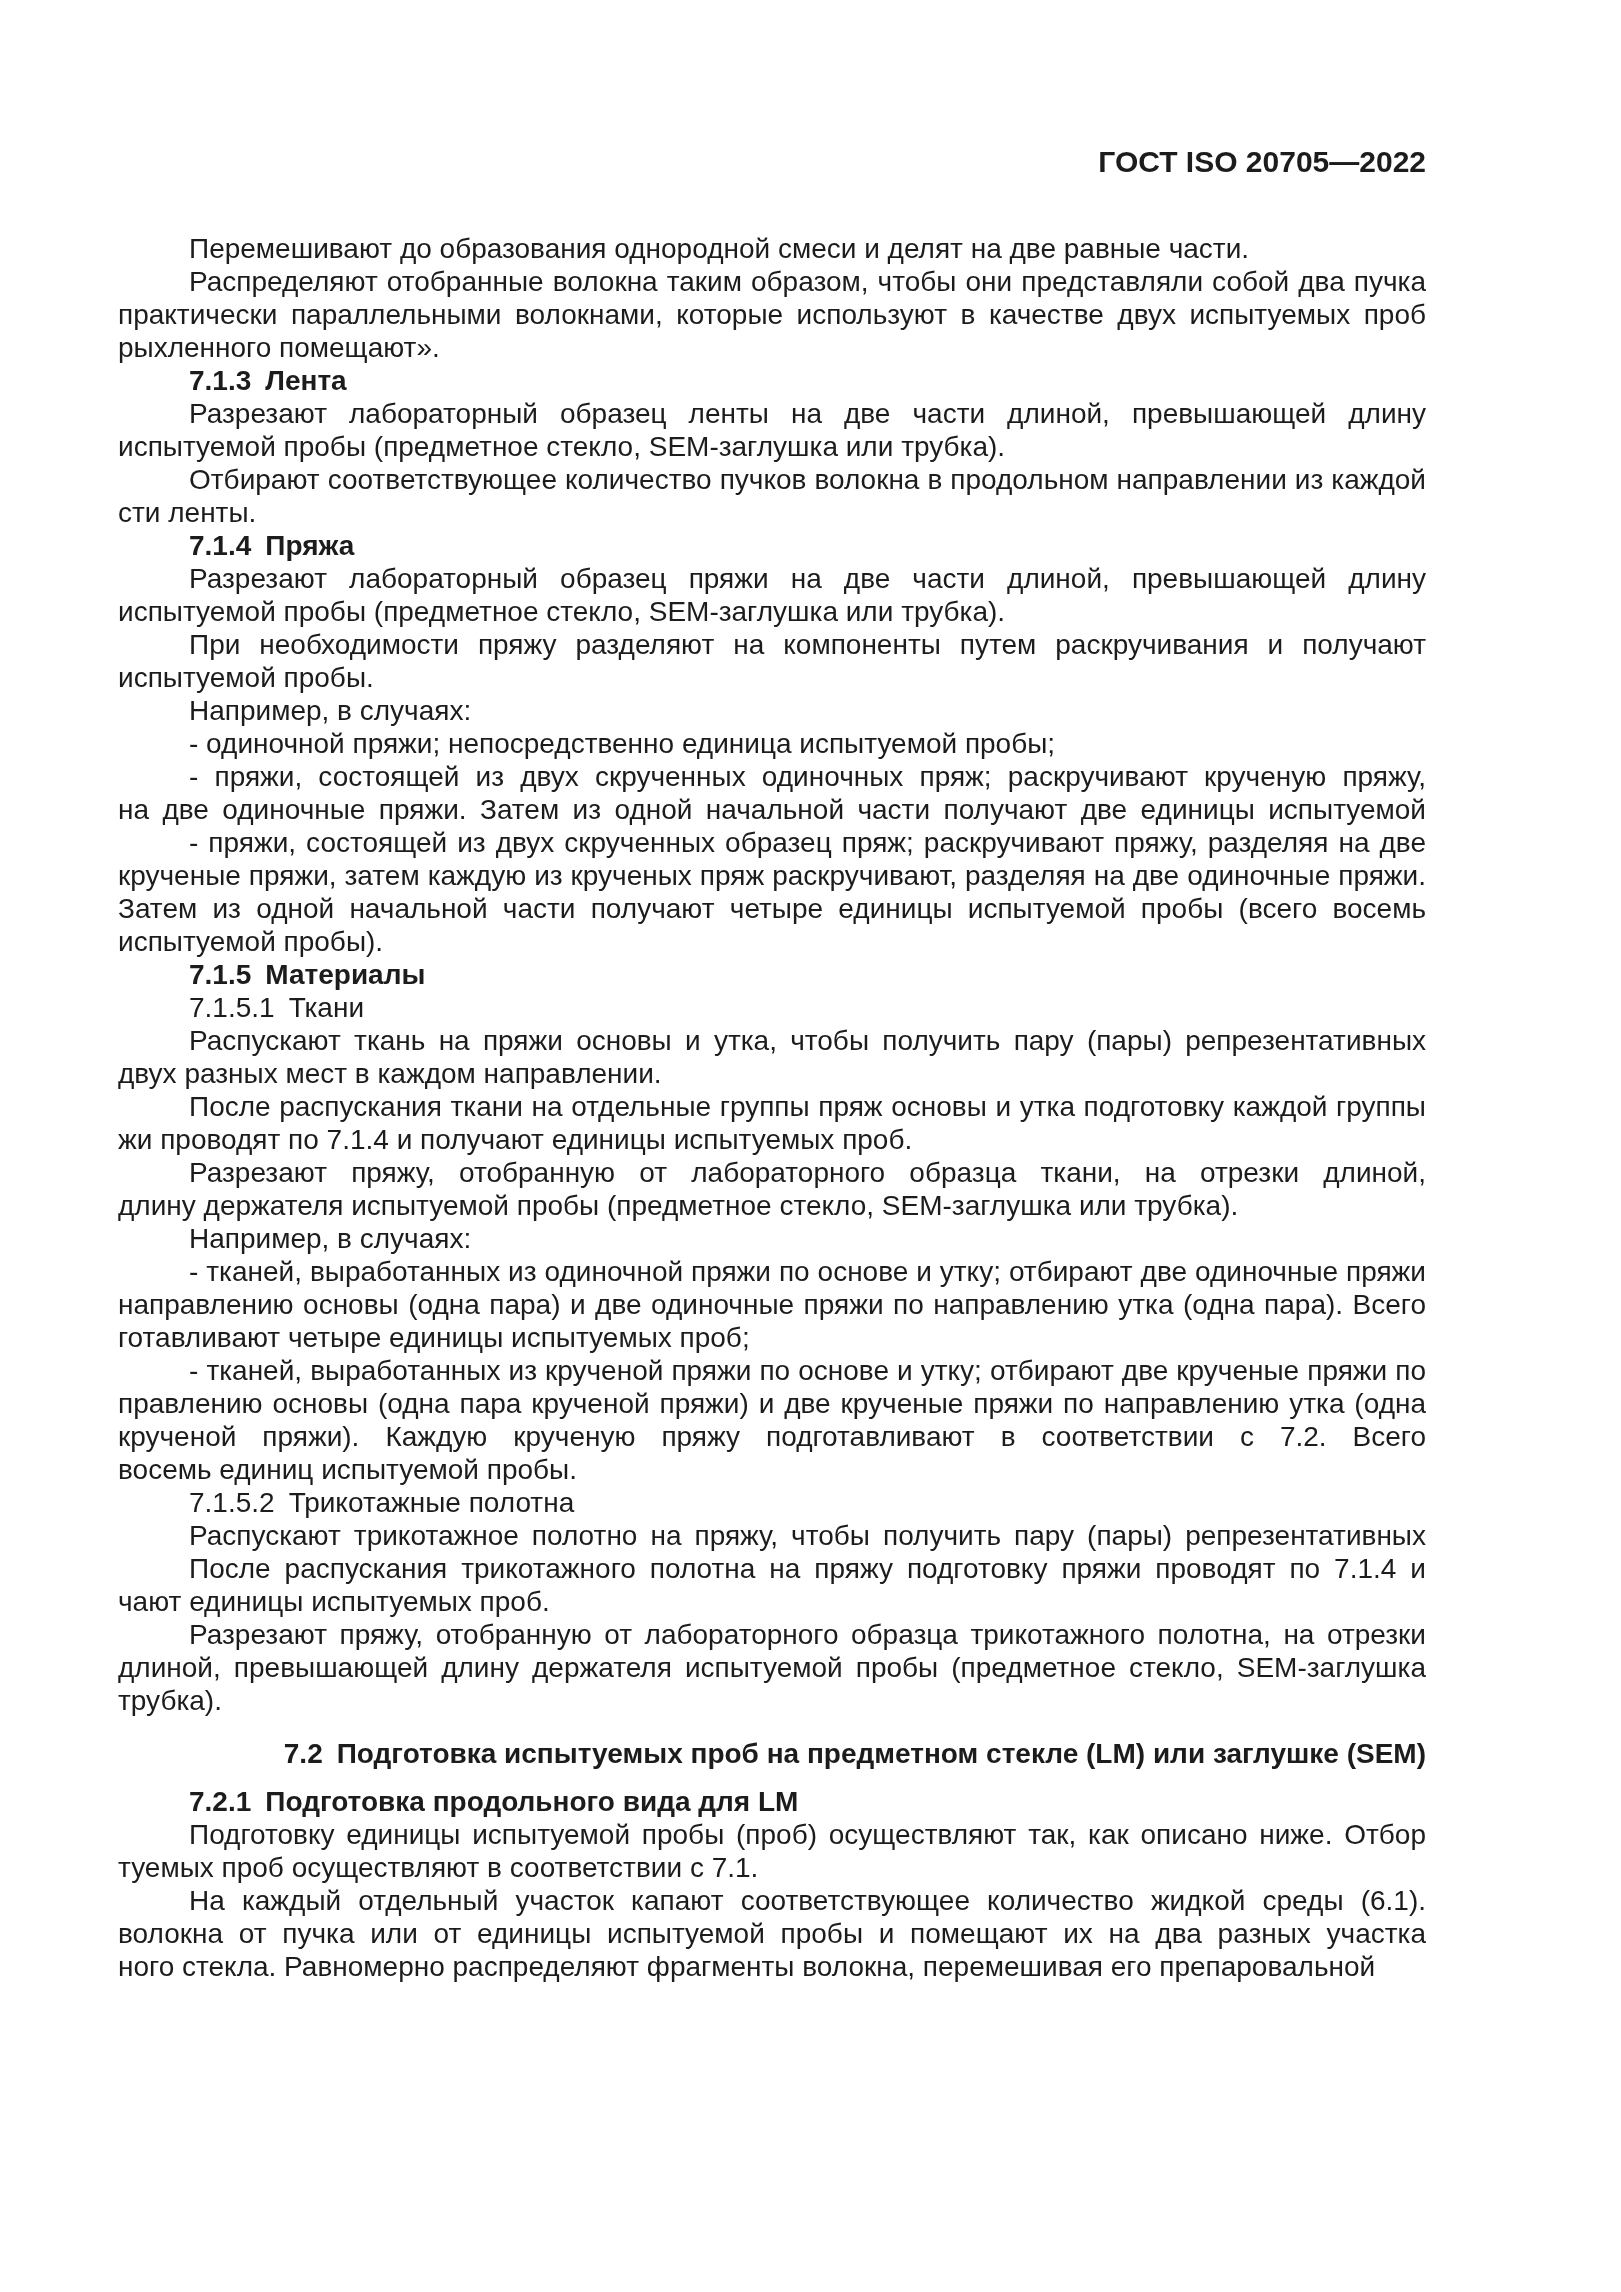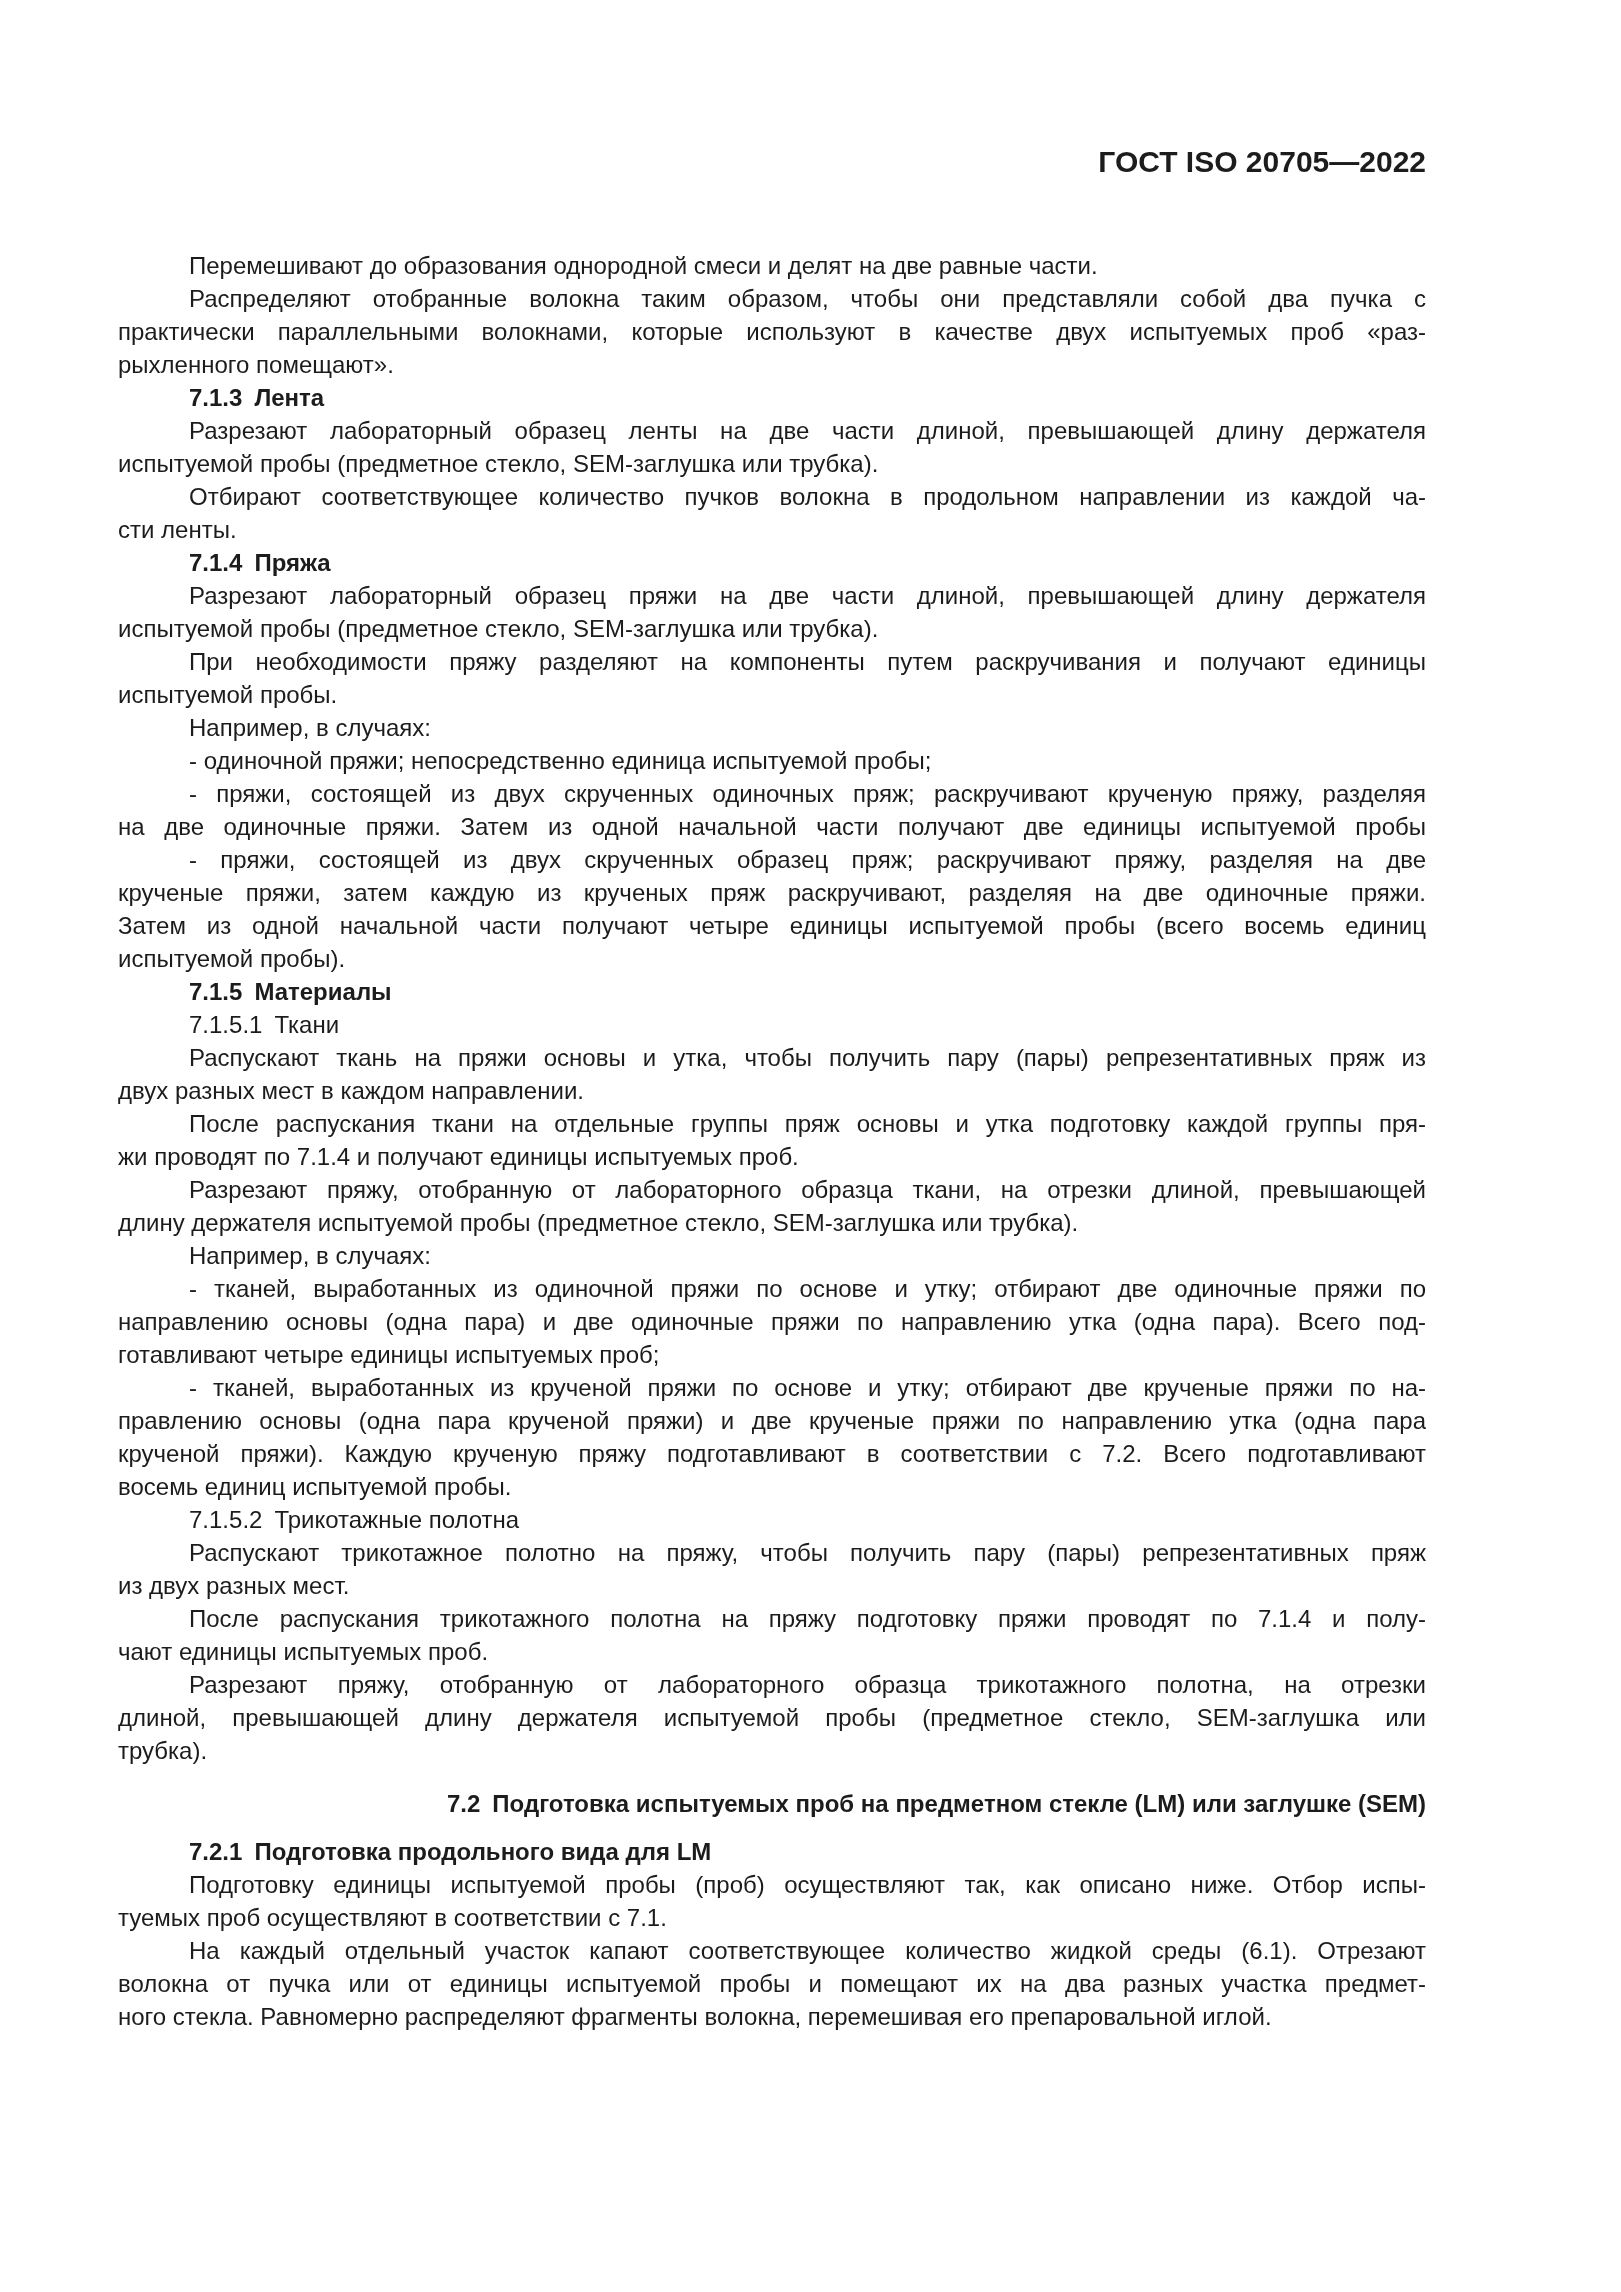--- a/index.html
+++ b/index.html
@@ -22,24 +22,23 @@
     font-weight: bold;
     font-size: 30px;
     line-height: 35px;
     white-space: pre;
   }
   .textblock {
     position: absolute;
     top: 232px;
     left: 118px;
     width: 1308px;
-    font-size: 24px;
+    font-size: 28px;
     line-height: 33px;
     text-rendering: optimizeLegibility;
-    margin-top: 17px;
   }
   .line {
     height: 33px;
     line-height: 33px;
     overflow: hidden;
   }
   .line.first { padding-left: 71px; }
   
   .line.j { text-align: justify; }
   .line.j::after { content: ""; display: inline-block; width: 100%; height: 0; }
@@ -127,21 +126,20 @@
       </div>
       <div>
         <div class="line first j">- тканей, выработанных из крученой пряжи по основе и утку; отбирают две крученые пряжи по на-</div>
         <div class="line j">правлению основы (одна пара крученой пряжи) и две крученые пряжи по направлению утка (одна пара</div>
         <div class="line j">крученой пряжи). Каждую крученую пряжу подготавливают в соответствии с 7.2. Всего подготавливают</div>
         <div class="line">восемь единиц испытуемой пробы.</div>
       </div>
       <div class="line first">7.1.5.2 Трикотажные полотна</div>
       <div>
         <div class="line first j">Распускают трикотажное полотно на пряжу, чтобы получить пару (пары) репрезентативных пряж</div>
-        <div class="line">из двух разных мест.</div>
       </div>
       <div>
         <div class="line first j">После распускания трикотажного полотна на пряжу подготовку пряжи проводят по 7.1.4 и полу-</div>
         <div class="line">чают единицы испытуемых проб.</div>
       </div>
       <div>
         <div class="line first j">Разрезают пряжу, отобранную от лабораторного образца трикотажного полотна, на отрезки</div>
         <div class="line j">длиной, превышающей длину держателя испытуемой пробы (предметное стекло, SEM-заглушка или</div>
         <div class="line">трубка).</div>
       </div>

